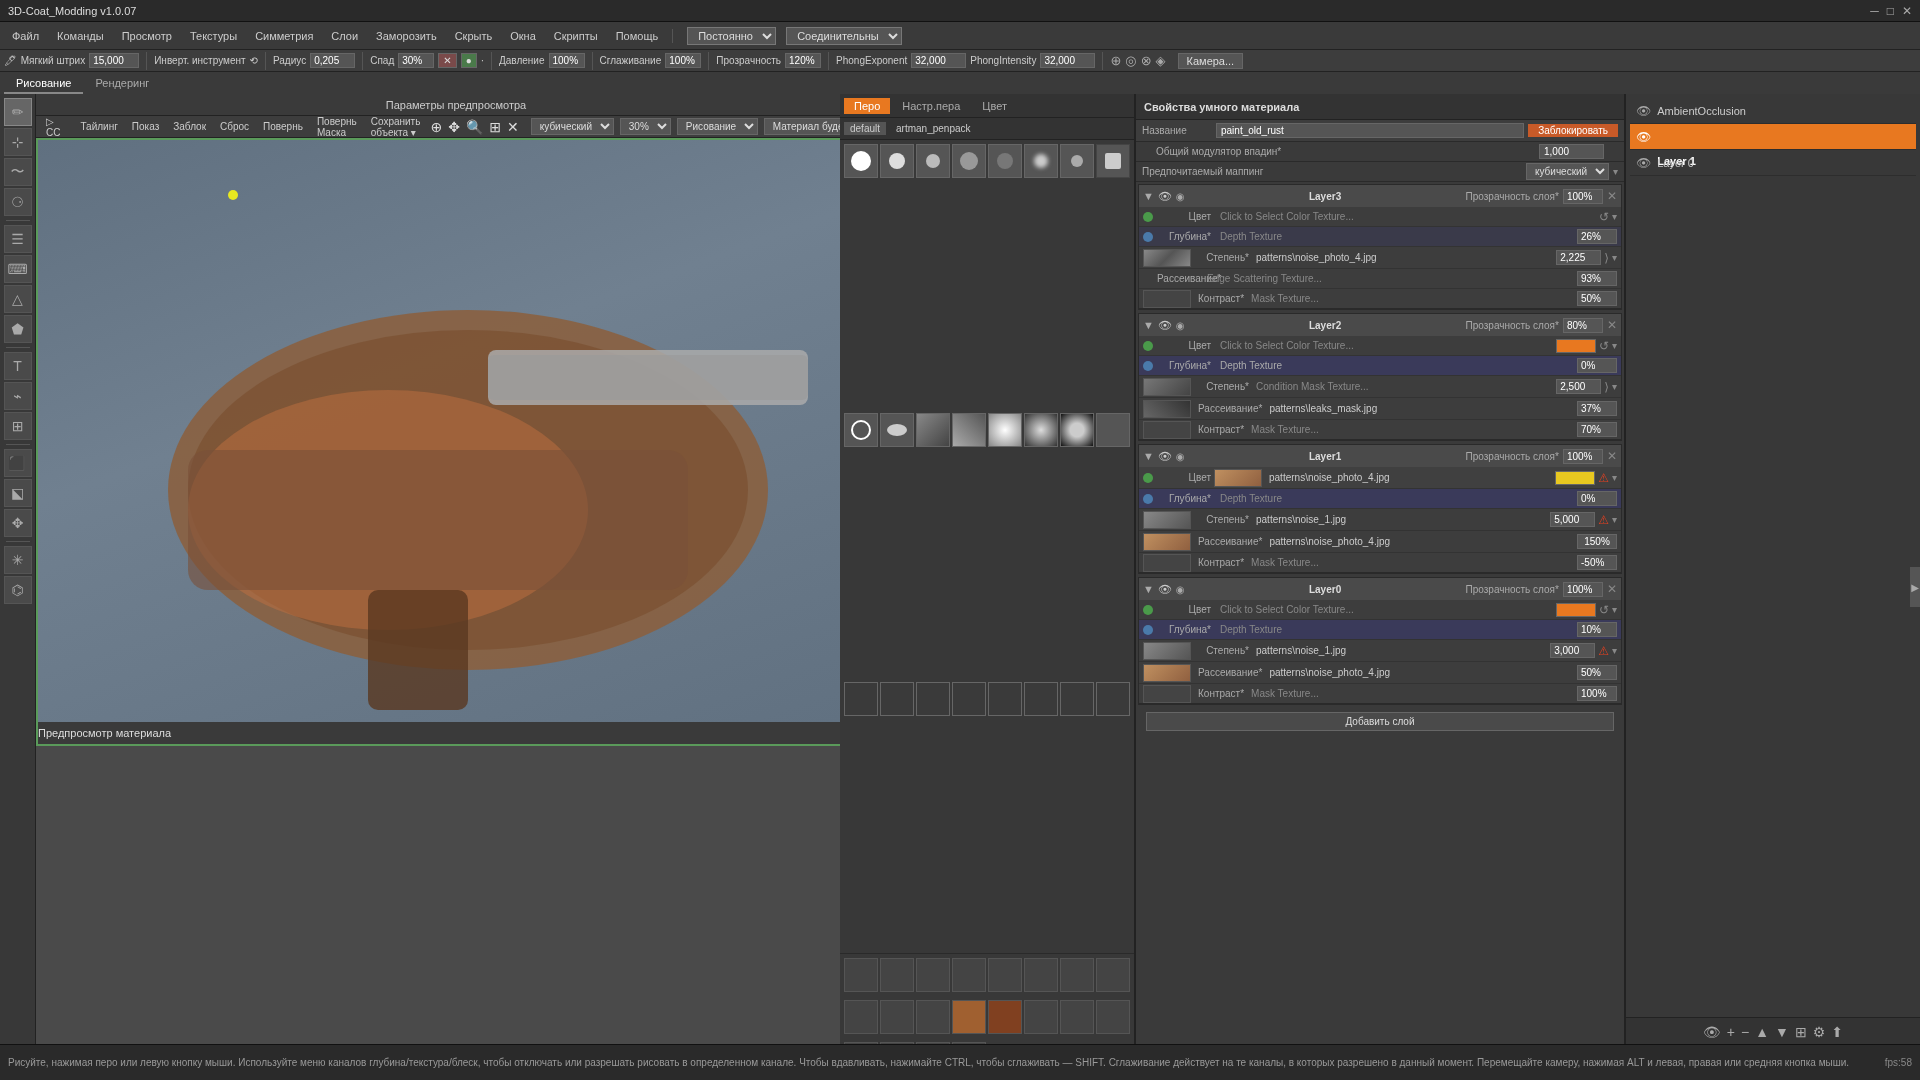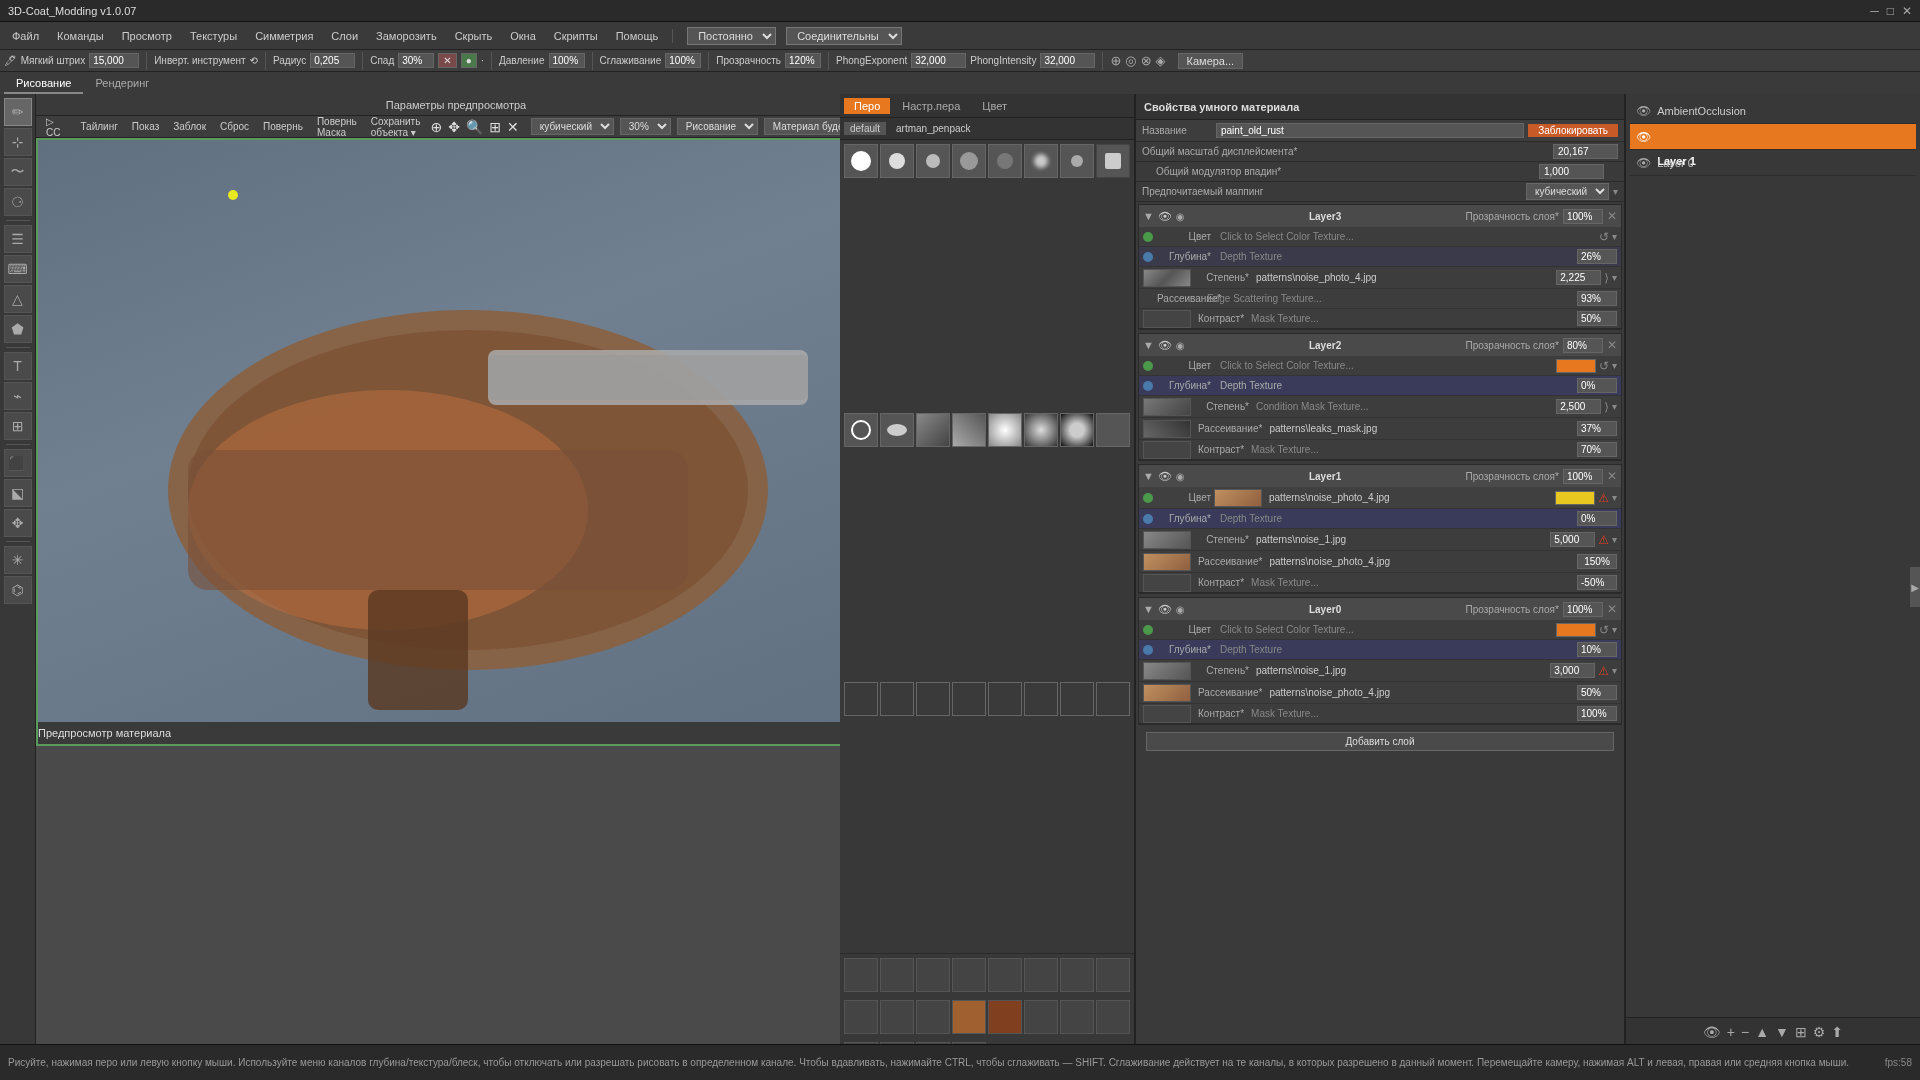--- a/index.html
+++ b/index.html
@@ -335,24 +335,20 @@
     <div style="height:26px;background:#333;display:flex;align-items:center;padding:0 8px;border-bottom:1px solid #222;">
       <span style="font-size:11px;color:#ddd;font-weight:bold;">Свойства умного материала</span>
     </div>
 
     <div style="height:22px;display:flex;align-items:center;padding:0 6px;gap:4px;border-bottom:1px solid #2a2a2a;background:#3d3d3d;">
       <span style="font-size:10px;color:#aaa;width:70px;">Название</span>
       <input value="paint_old_rust" style="background: rgb(85, 85, 85); border: 1px solid rgb(102, 102, 102); color: rgb(255, 255, 255); flex: 1 1 0%; padding: 1px 4px; font-size: 10px;">
       <button style="background:#c85a28;color:#fff;border:none;padding:1px 10px;font-size:10px;cursor:pointer;">Заблокировать</button>
     </div>
 
-    <div style="height:20px;display:flex;align-items:center;padding:0 6px;gap:4px;border-bottom:1px solid #2a2a2a;">
-      <span style="font-size:10px;color:#aaa;flex:1;">Общий масштаб  дисплейсмента*</span>
-      <input value="20,167" style="background: rgb(85, 85, 85); border: 1px solid rgb(102, 102, 102); color: rgb(255, 255, 255); width: 65px; padding: 1px 4px; font-size: 10px;">
-    </div>
 
     <div style="height:20px;display:flex;align-items:center;padding:0 20px;gap:12px;border-bottom:1px solid #2a2a2a;">
       <span style="font-size:10px;color:#aaa;flex:1;">Общий модулятор впадин*</span>
       <input value="1,000" style="background: rgb(85, 85, 85); border: 1px solid rgb(102, 102, 102); color: rgb(255, 255, 255); width: 65px; padding: 1px 4px; font-size: 10px;">
     </div>
 
     <div style="height:20px;display:flex;align-items:center;padding:0 6px;gap:4px;border-bottom:1px solid #2a2a2a;">
       <span style="font-size:10px;color:#aaa;flex:1;">Предпочитаемый маппинг</span>
       <select style="background:#555;border:1px solid #666;color:#ddd;font-size:10px;padding:1px 4px;">
         <option>кубический</option>

